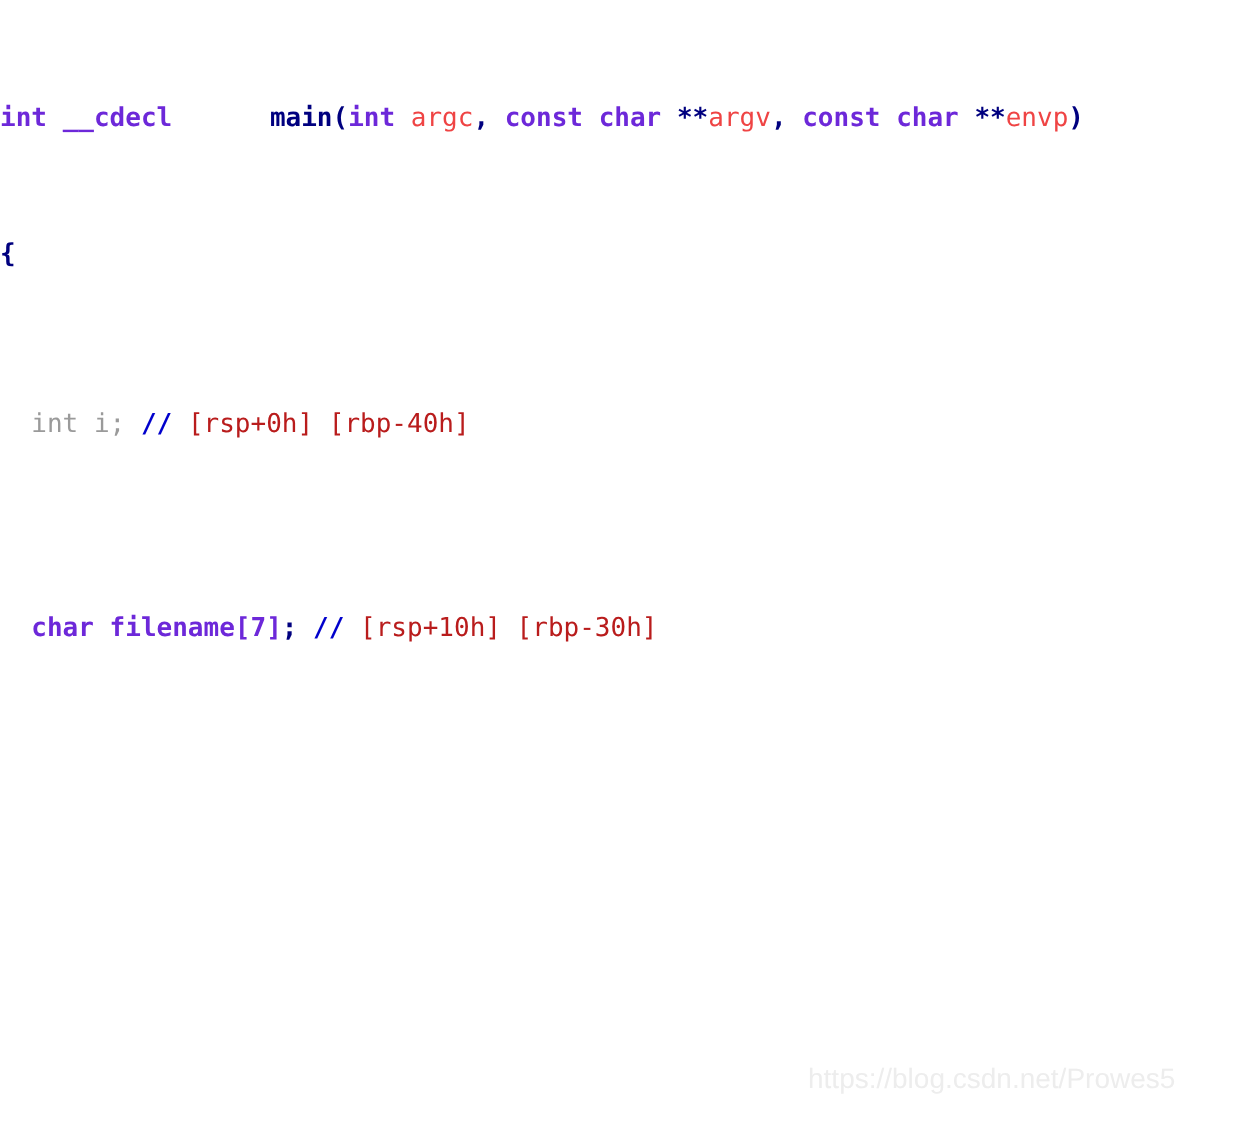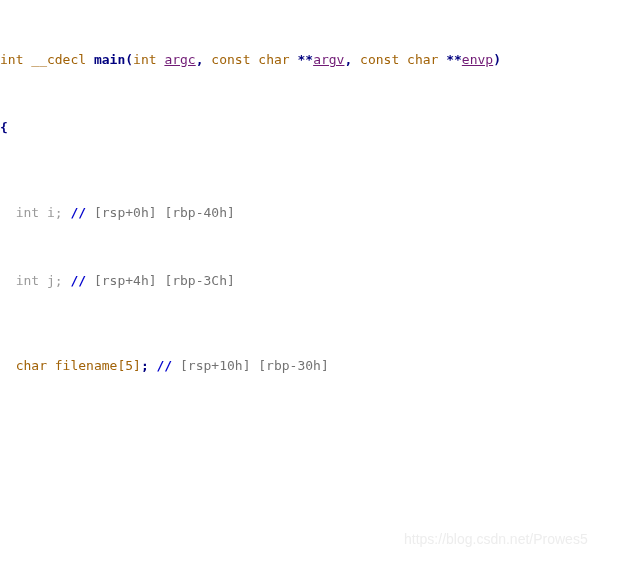--- a/index.html
+++ b/index.html
@@ -27,25 +27,25 @@
     letter-spacing: 0px;
   }
 
   .ln {
     display: block;
     height: 17px;
     white-space: pre;
   }
 
   
-  .kw    { color: #a16207; font-weight: normal; }   
-  .fn    { color: #00007f; font-weight: bold; }   
+  .kw    { color: #6d28d9; font-weight: bold; }   
+  .fn    { color: #00007f; font-weight: bold; margin-left: 41px; }   
   .punc  { color: #00007f; font-weight: bold; }
-  .var   { color: #701a75; text-decoration: underline; }                      
-  .cmt   { color: #737373; }                      
+  .var   { color: #ef4444; }                      
+  .cmt   { color: #b91c1c; }                      
   .cmtsl { color: #0000cc; font-weight: bold; }   
   .gray  { color: #9a9a9a; }
 
   #watermark {
     position: absolute;
     left: 404px;
     top: 531px;
     font-family: "Liberation Sans", sans-serif;
     font-size: 14px;
     color: #ededed;
@@ -58,24 +58,23 @@
 
 <div id="code">
 
   <span class="ln"><span class="kw">int</span> <span class="kw">__cdecl</span> <span class="fn">main</span><span class="punc">(</span><span class="kw">int</span> <span class="var">argc</span><span class="punc">,</span> <span class="kw">const</span> <span class="kw">char</span> <span class="punc">**</span><span class="var">argv</span><span class="punc">,</span> <span class="kw">const</span> <span class="kw">char</span> <span class="punc">**</span><span class="var">envp</span><span class="punc">)</span></span>
 
   <span class="ln"><span class="punc">{</span></span>
 
 
   <span class="ln">  <span class="gray">int i;</span> <span class="cmtsl">//</span> <span class="cmt">[rsp+0h] [rbp-40h]</span></span>
 
-  <span class="ln">  <span class="gray">int j;</span> <span class="cmtsl">//</span> <span class="cmt">[rsp+4h] [rbp-3Ch]</span></span>
 
 
-  <span class="ln">  <span class="kw">char</span> <span class="kw">filename[5]</span><span class="punc">;</span> <span class="cmtsl">//</span> <span class="cmt">[rsp+10h] [rbp-30h]</span></span>
+  <span class="ln">  <span class="kw">char</span> <span class="kw">filename[7]</span><span class="punc">;</span> <span class="cmtsl">//</span> <span class="cmt">[rsp+10h] [rbp-30h]</span></span>
 
 
   
 
   
 
   
 
   
 

